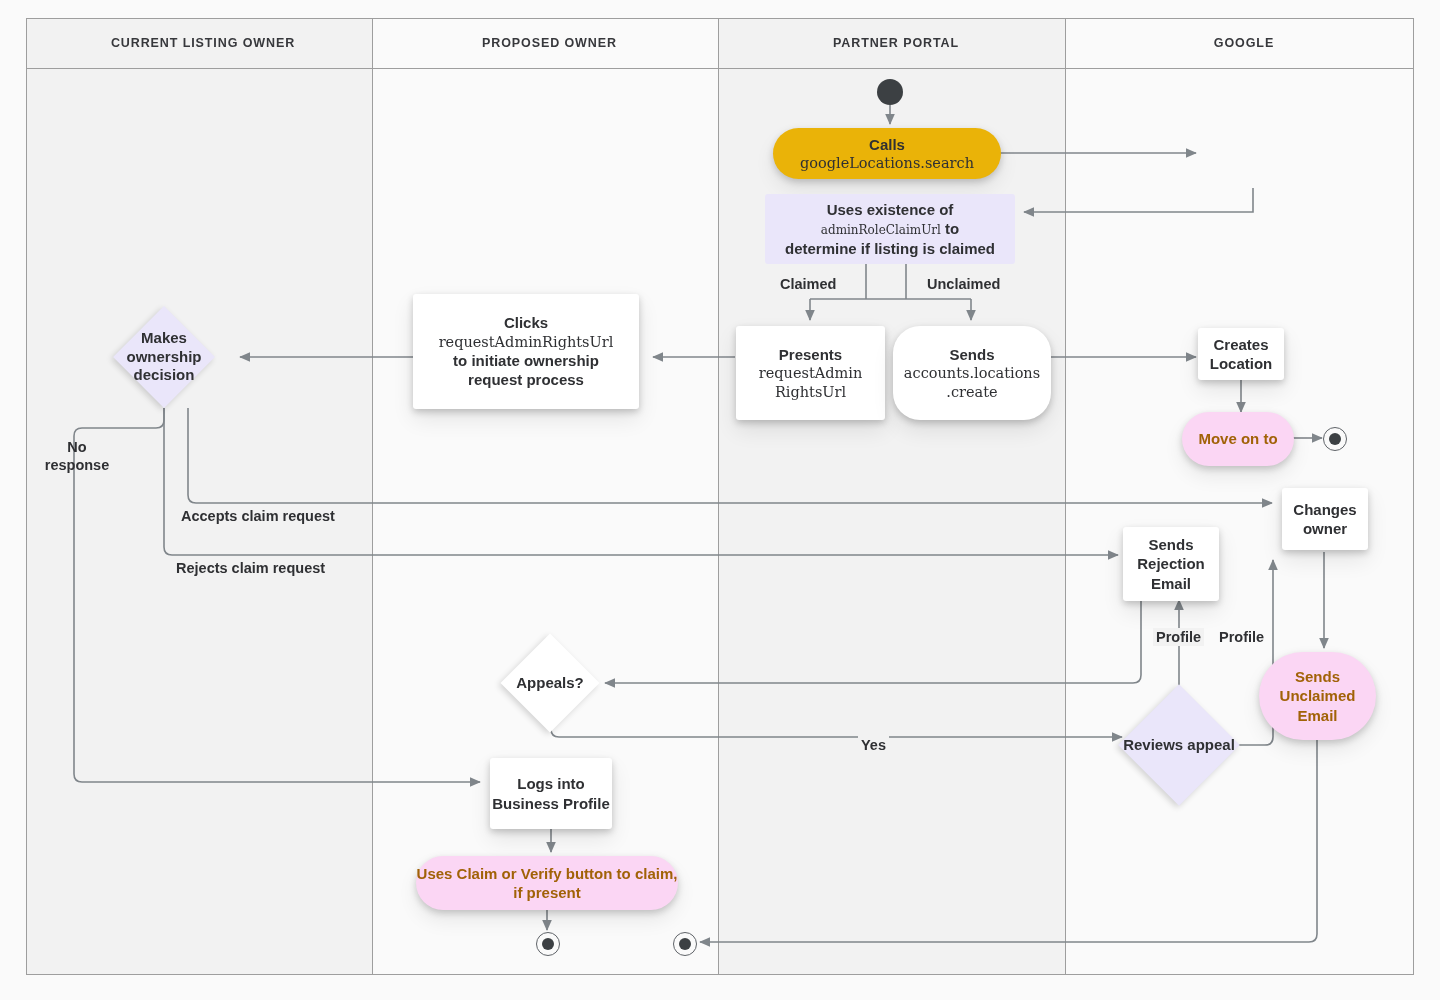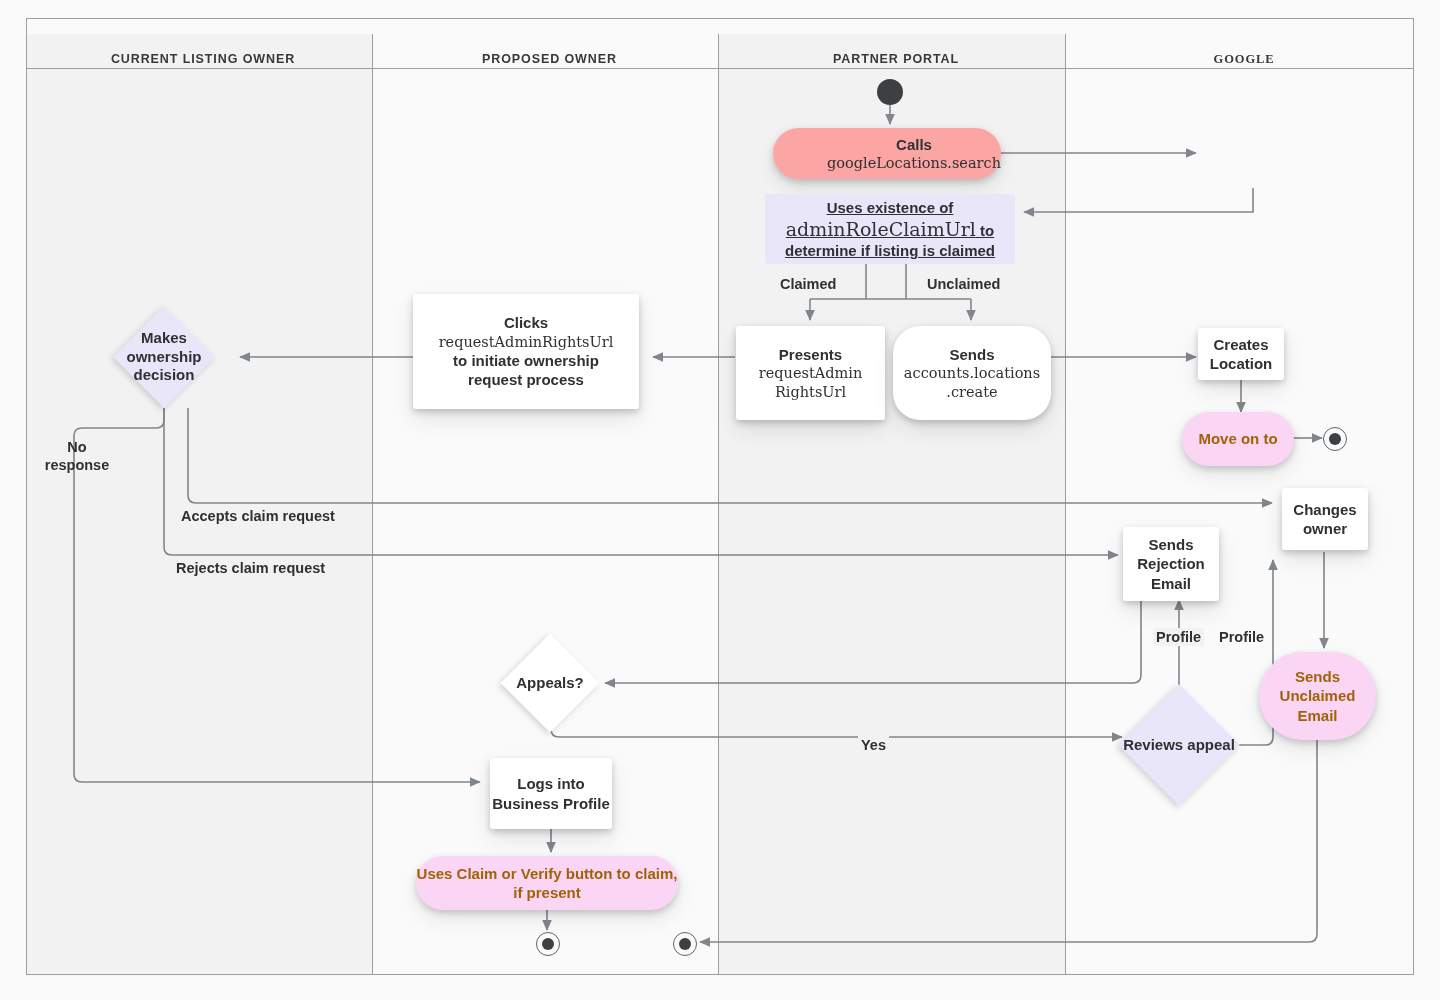--- a/index.html
+++ b/index.html
@@ -11,21 +11,21 @@
   }
   #stage{position:relative;width:1440px;height:1000px;}
   svg#wires{position:absolute;left:0;top:0;width:1440px;height:1000px;}
 
   
   .lane-frame{
     position:absolute;left:26px;top:18px;width:1388px;height:957px;
     border:1px solid #9e9e9e;box-sizing:border-box;
   }
   .lane-head{
-    position:absolute;top:34px;height:50px;
+    position:absolute;top:18px;height:50px;
     border-right:1px solid #9e9e9e;
     box-sizing:border-box;
     display:flex;align-items:center;justify-content:center;padding-left:8px;
   }
   .lane-head.last{border-right:none;}
   .lane-head-title{
     font-size:12.5px;font-weight:700;letter-spacing:.9px;color:#37383c;
     text-transform:uppercase;white-space:nowrap;
   }
   .lane-headrow-line{
@@ -53,23 +53,23 @@
   .rect{
     background:#ffffff;border-radius:3px;
     box-shadow:0 3px 7px rgba(0,0,0,.20), 0 10px 22px rgba(0,0,0,.09);
     font-size:15px;font-weight:700;
   }
   .pill{
     border-radius:999px;
     box-shadow:0 3px 7px rgba(0,0,0,.18), 0 10px 20px rgba(0,0,0,.08);
     font-size:15px;font-weight:700;
   }
-  .cyan{background:#fca5a5;justify-content:flex-end;}
+  .cyan{background:#eab308;}
   .pink{background:#fbd6f4;color:#a16207;}
-  .lav-rect{background:#eae6fa;border-radius:3px;font-size:15px;font-weight:700;text-decoration:underline;}
+  .lav-rect{background:#eae6fa;border-radius:3px;font-size:15px;font-weight:700;}
 
   .diamond{
     position:absolute;z-index:3;
   }
   .diamond .dshape{
     position:absolute;left:0;top:0;width:100%;height:100%;
     transform:rotate(45deg);
     box-sizing:border-box;
   }
   .dia-lav .dshape{background:#eae6fa;box-shadow:0 3px 6px rgba(0,0,0,.16);}
@@ -114,21 +114,21 @@
 
   <div class="lane-head lane-tintA" style="left:26px;width:347px;">
     <span class="lane-head-title">CURRENT LISTING OWNER</span>
   </div>
   <div class="lane-head lane-tintB" style="left:373px;width:346px;">
     <span class="lane-head-title">PROPOSED OWNER</span>
   </div>
   <div class="lane-head lane-tintA" style="left:719px;width:347px;">
     <span class="lane-head-title">PARTNER PORTAL</span>
   </div>
-  <div class="lane-head lane-tintB last" style="left:1066px;width:348px;font-family:Liberation Serif, serif;">
+  <div class="lane-head lane-tintB last" style="left:1066px;width:348px;">
     <span class="lane-head-title">GOOGLE</span>
   </div>
 
   <div class="lane-headrow-line"></div>
   <div class="lane-frame"></div>
 
   <svg id="wires">
     <defs>
       <marker id="ar" viewBox="0 0 10 10" refX="9.2" refY="5" markerWidth="7" markerHeight="7" orient="auto-start-reverse">
         <path d="M0,0.6 L10,5 L0,9.4 z" fill="#80868b"></path>
@@ -189,21 +189,21 @@
     <div class="n-text">
       <div class="bold">Calls</div>
       <div class="mono" style="font-size:14.5px">googleLocations.search</div>
     </div>
   </div>
 
 
   <div class="node lav-rect" style="left:765px;top:194px;width:250px;height:70px;">
     <div class="n-text">
       <div class="bold">Uses existence of</div>
-      <div><span class="mono" style="font-size:19px">adminRoleClaimUrl</span><span class="bold"> to</span></div>
+      <div><span class="mono" style="font-size:12px">adminRoleClaimUrl</span><span class="bold"> to</span></div>
       <div class="bold">determine if listing is claimed</div>
     </div>
   </div>
 
   <div class="node rect" style="left:736px;top:326px;width:149px;height:94px;">
     <div class="n-text">
       <div class="bold">Presents</div>
       <div class="mono" style="font-size:14.5px">requestAdmin</div>
       <div class="mono" style="font-size:14.5px">RightsUrl</div>
     </div>

